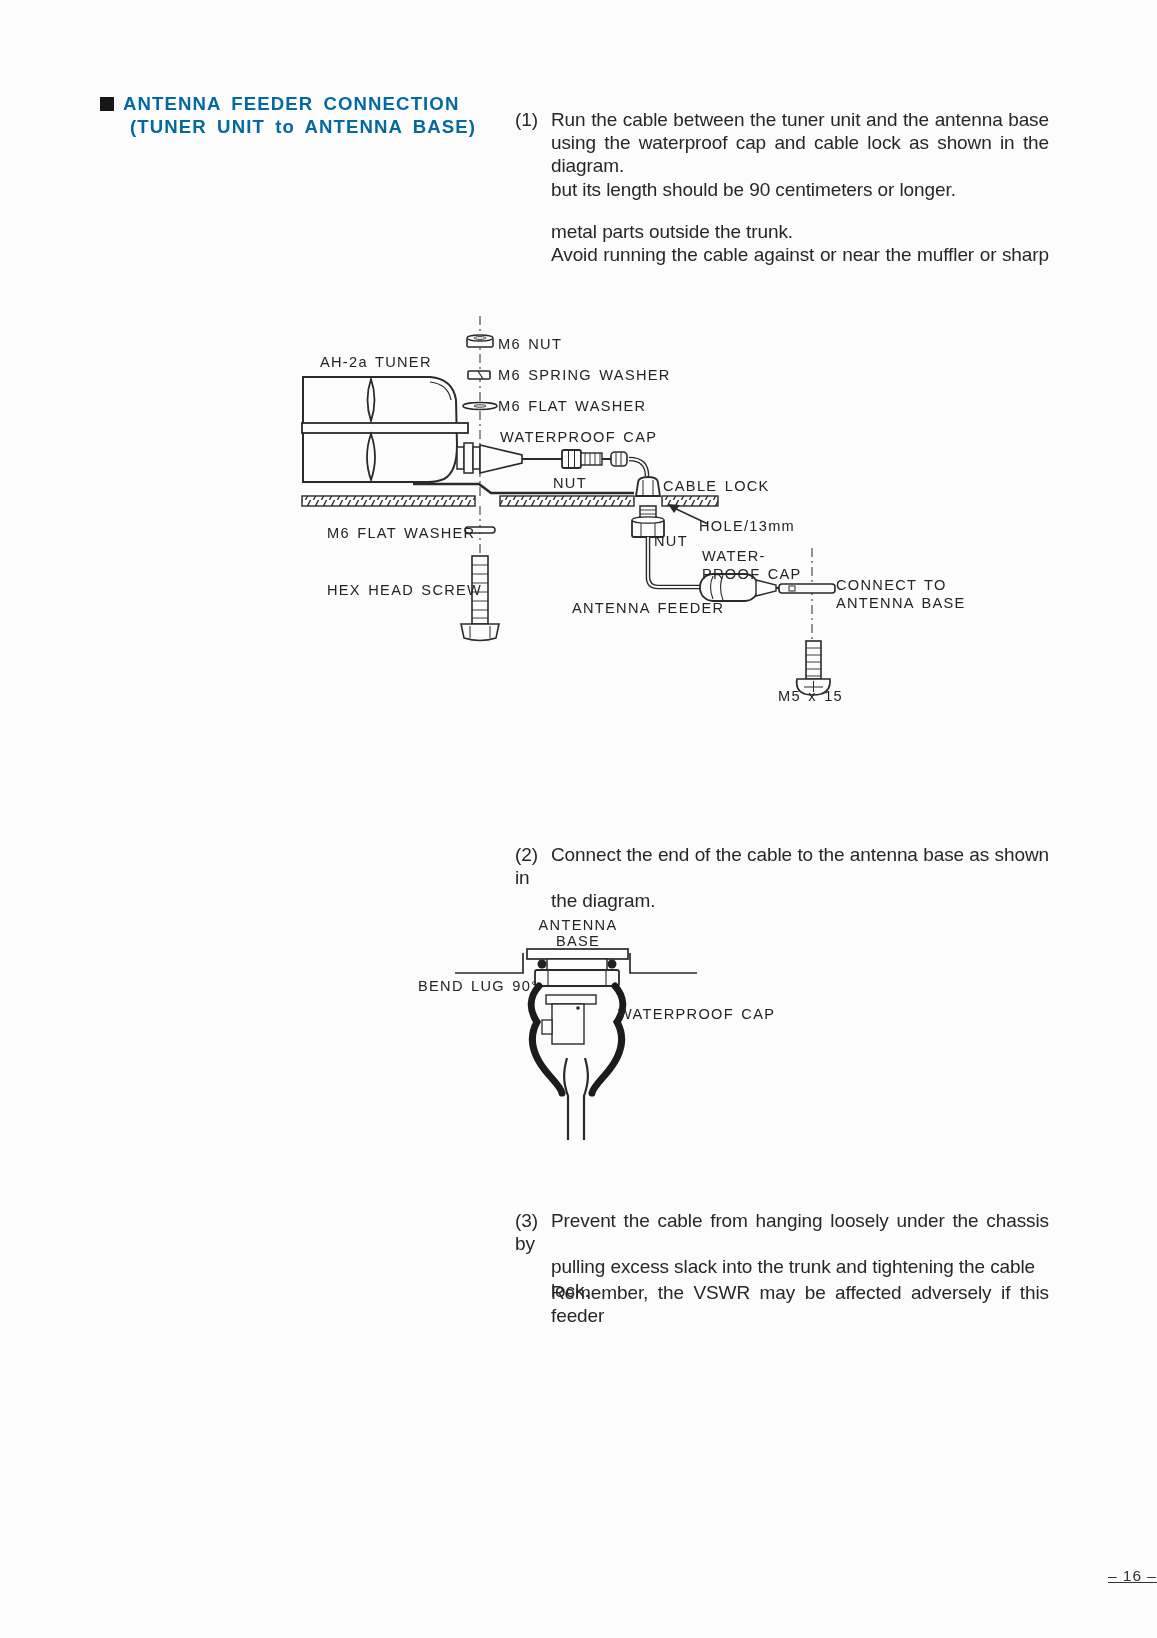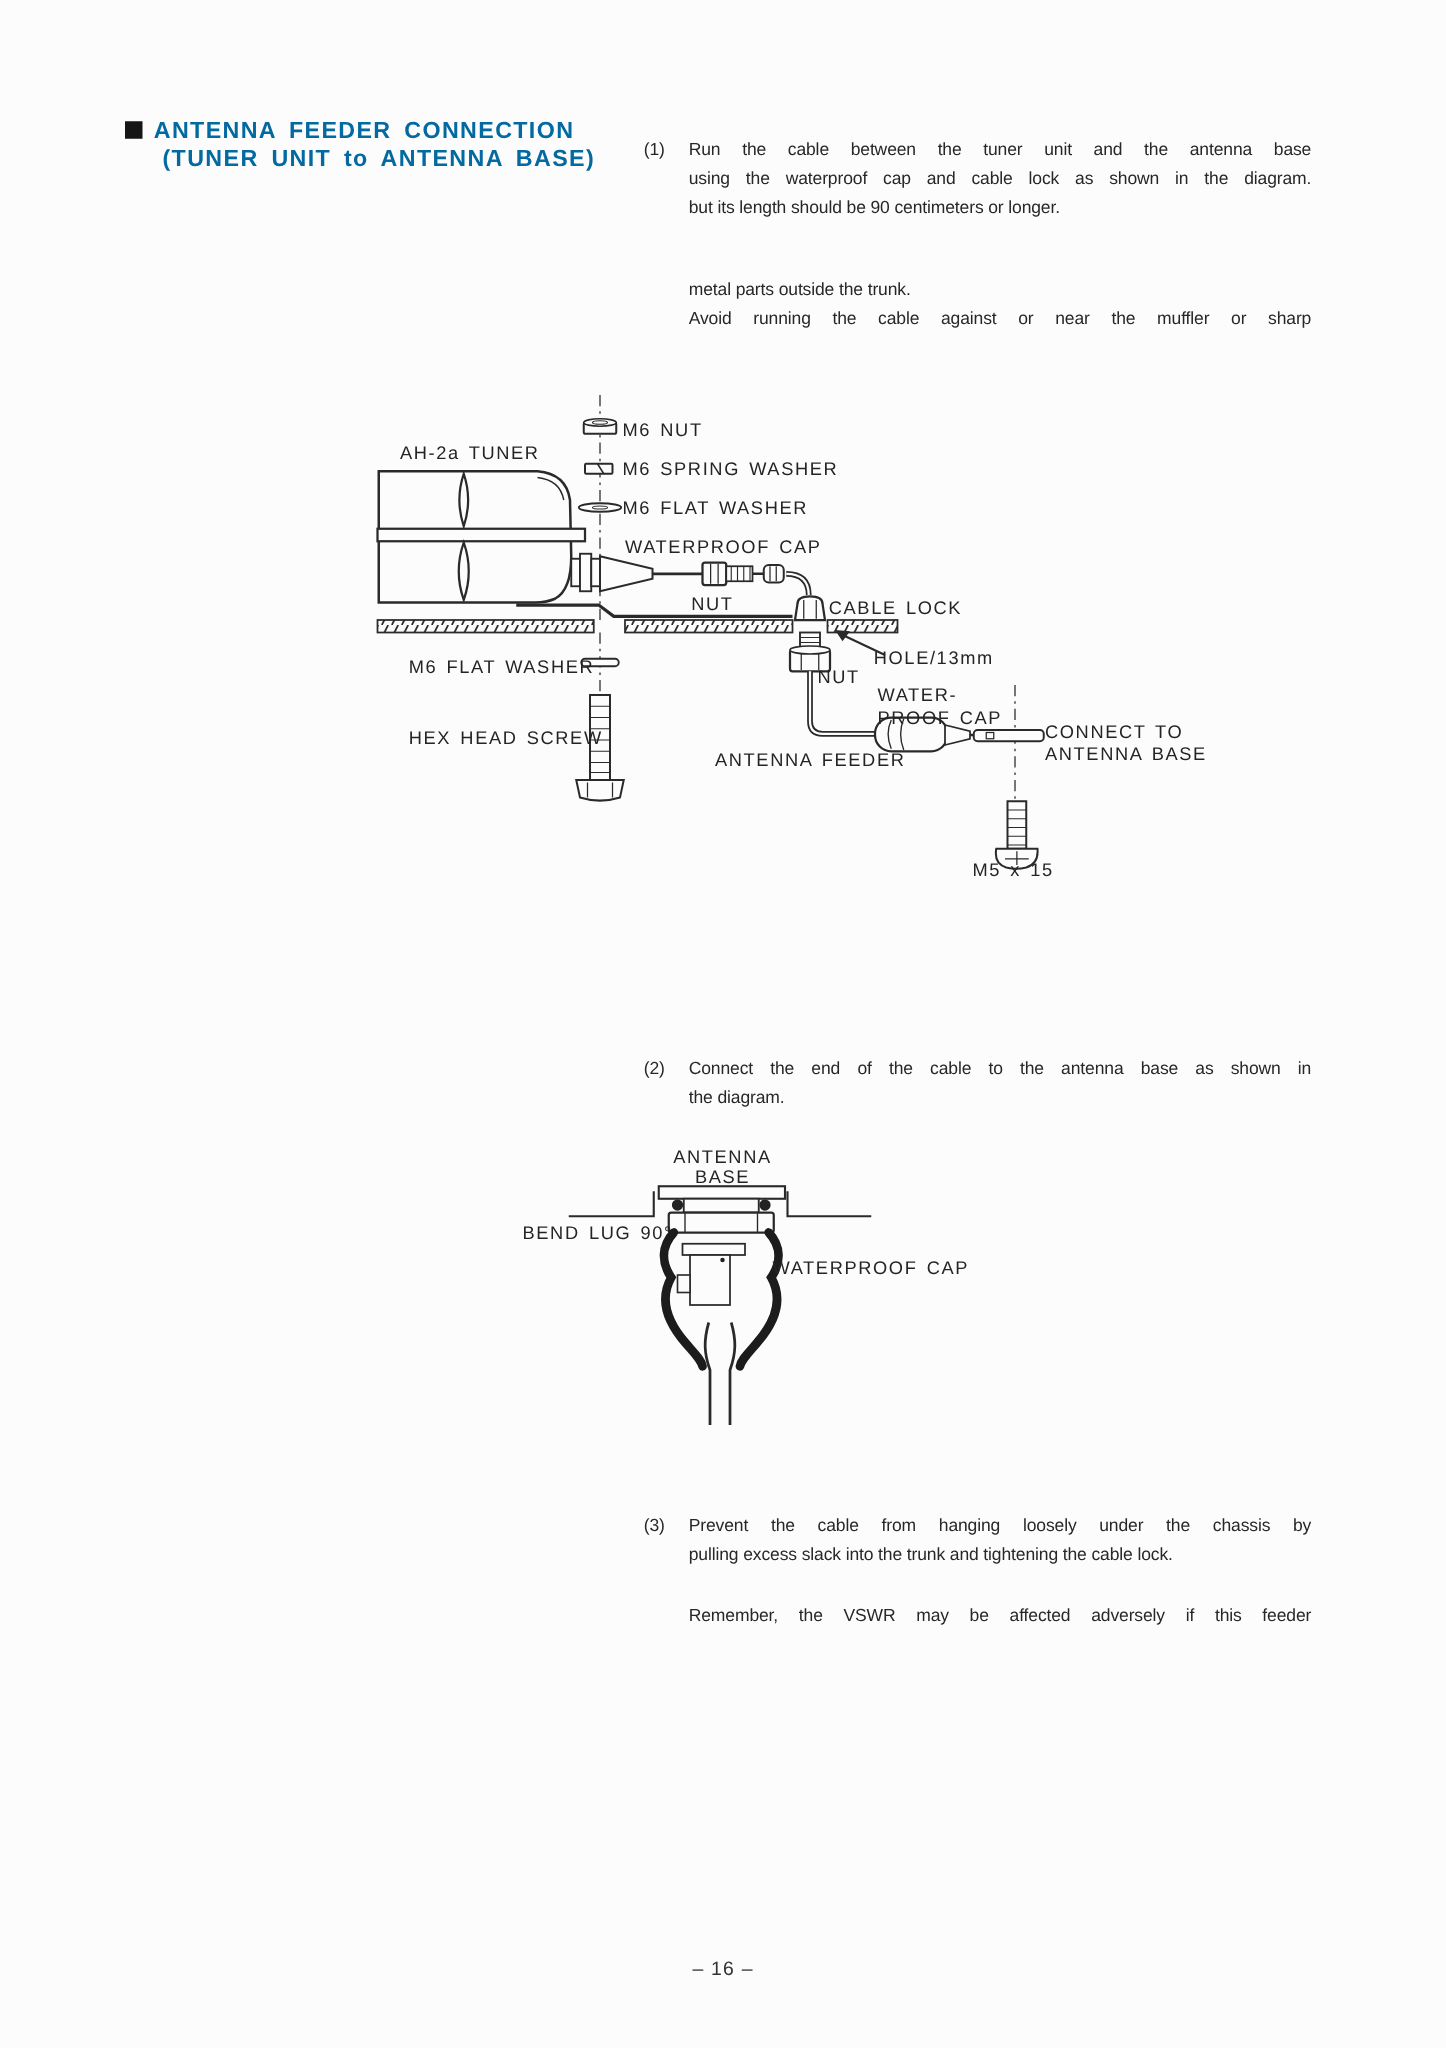--- a/index.html
+++ b/index.html
@@ -6,31 +6,31 @@
   .page{position:relative;width:1157px;height:1638px;background:#fcfcfc;overflow:hidden;
         font-family:"Liberation Sans",sans-serif;color:#242424;}
 
   
   .heading{position:absolute;left:100px;top:92px;font-size:18.6px;font-weight:bold;
            letter-spacing:1.1px;word-spacing:4px;line-height:23px;color:#0369a1;}
   .sq{display:inline-block;width:14px;height:14px;background:#161616;margin-right:9px;transform:translateY(1px);}
   .h2{padding-left:30px;}
 
   
-  .para{position:absolute;left:515px;width:534px;font-size:14px;line-height:23.2px;
+  .para{position:absolute;left:515px;width:534px;font-size:19px;line-height:23.2px;
         letter-spacing:-0.1px;color:#272727;}
   .para.note{left:551px;width:498px;}
   .line{min-height:23px;}
   .j{text-align:justify;text-align-last:justify;}
   .marker{display:inline-block;width:36px;}
   .ind{margin-left:36px;}
   #p1{top:108px;} #n1{top:220px;} #p2{top:843px;} #p3{top:1209px;} #n3{top:1281px;}
 
-  .pageno{position:absolute;left:0;top:1567px;width:1157px;text-align:center;
-          font-size:15.5px;letter-spacing:1px;color:#333;}
+  .pageno{position:absolute;left:0;top:1567px;width:1157px;text-align:right;
+          font-size:15.5px;letter-spacing:1px;color:#333;text-decoration:underline;}
 
   
   svg.d1{position:absolute;left:280px;top:295px;width:700px;height:420px;}
   svg.d2{position:absolute;left:400px;top:905px;width:380px;height:245px;}
   svg text{font-family:"Liberation Sans",sans-serif;font-size:14.6px;letter-spacing:1.3px;
            word-spacing:2px;fill:#242424;}
   .dash{stroke:#3a3a3a;stroke-width:1.1;stroke-dasharray:9 4 2 4;fill:none;}
   .ln{stroke:#2a2a2a;fill:none;}
   .wh{fill:#fcfcfc;stroke:#2a2a2a;}
 </style>

